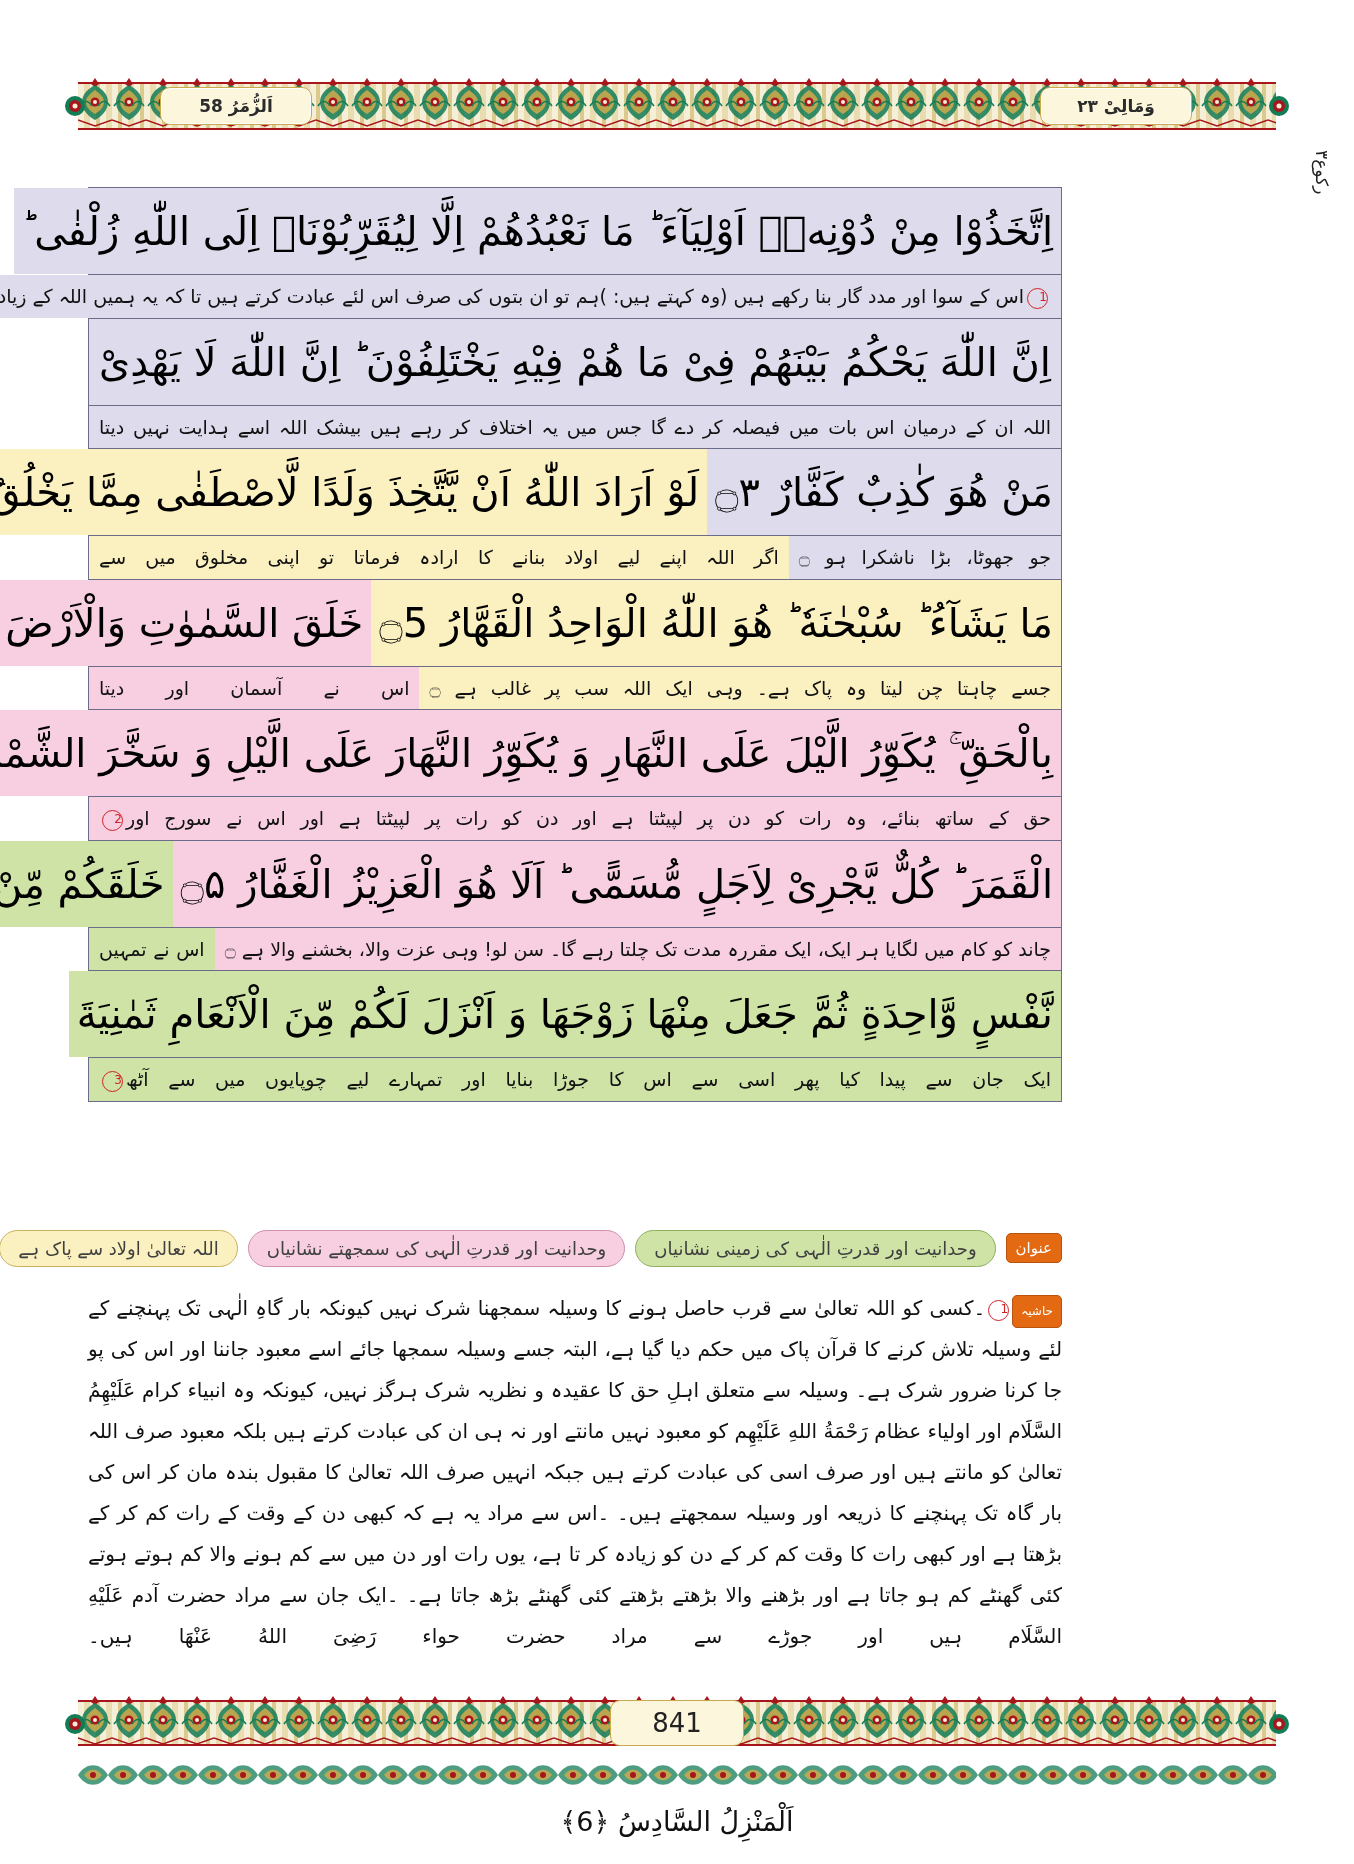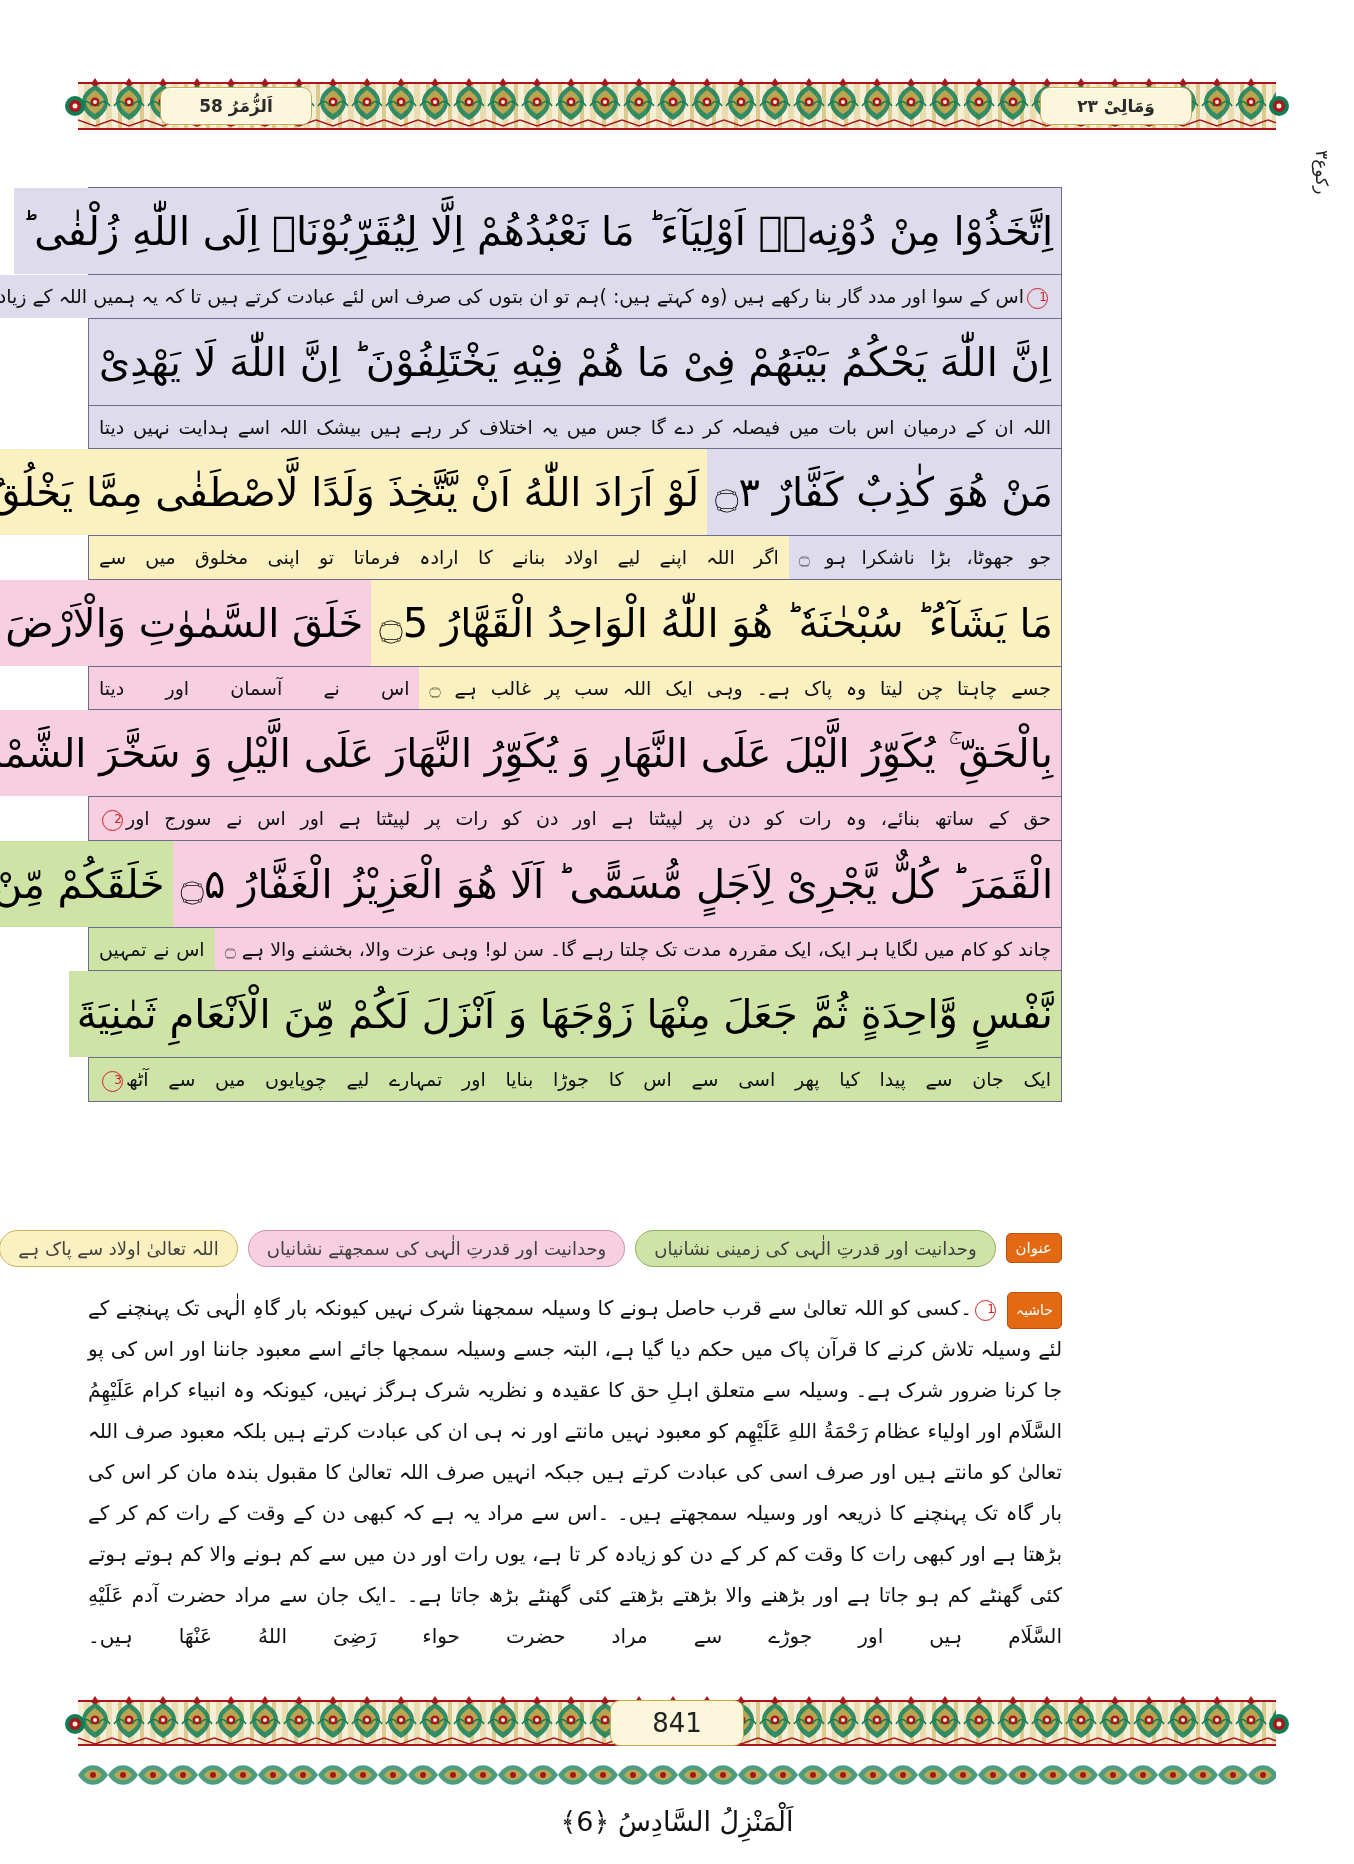--- a/index.html
+++ b/index.html
@@ -119,21 +119,21 @@
   .topic-pill.p-yel{background:#fbf0bf;border-color:#c9b35e;}
   .topic-pill.p-pnk{background:#f7cfe0;border-color:#cf8fae;}
   .topic-pill.p-grn{background:#cfe3a6;border-color:#8fae5e;}
 
   
   .footnotes{
     position:absolute;left:88px;top:1288px;width:974px;
     direction:rtl;text-align:justify;text-align-last:justify;
     font-size:20px;line-height:2.05;color:#111;
   }
-  .footnotes .tag-label{display:inline-block;margin-left:8px;font-size:14px;padding:3px 8px;}
+  .footnotes .tag-label{display:inline-block;font-size:12px;padding:3px 8px;}
   .fn-para{margin:0;}
 
   
   .footer-band{
     position:absolute;left:78px;top:1700px;width:1198px;height:46px;
   }
   .page-number{
     position:absolute;left:50%;top:1700px;transform:translateX(-50%);
     width:132px;height:44px;background:#fcf6dc;border:1.6px solid #c9a94c;
     border-radius:10px;display:flex;align-items:center;justify-content:center;

